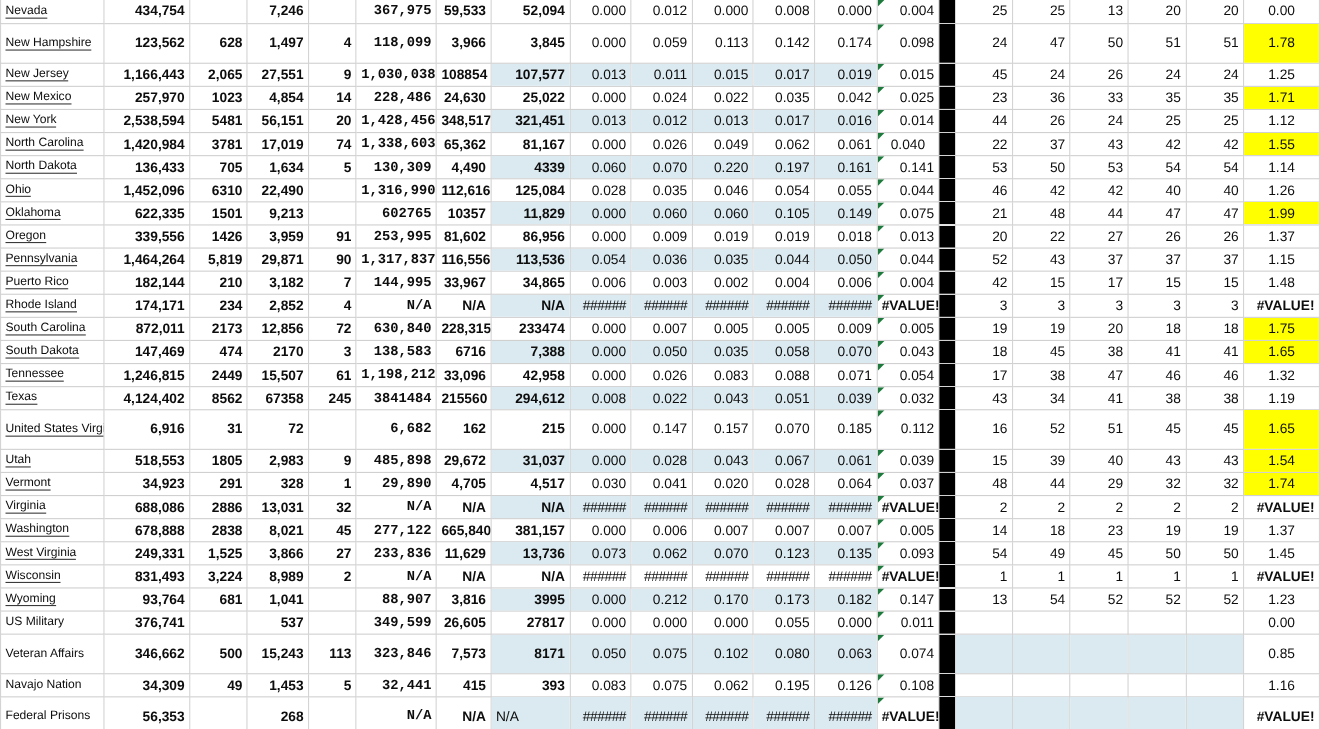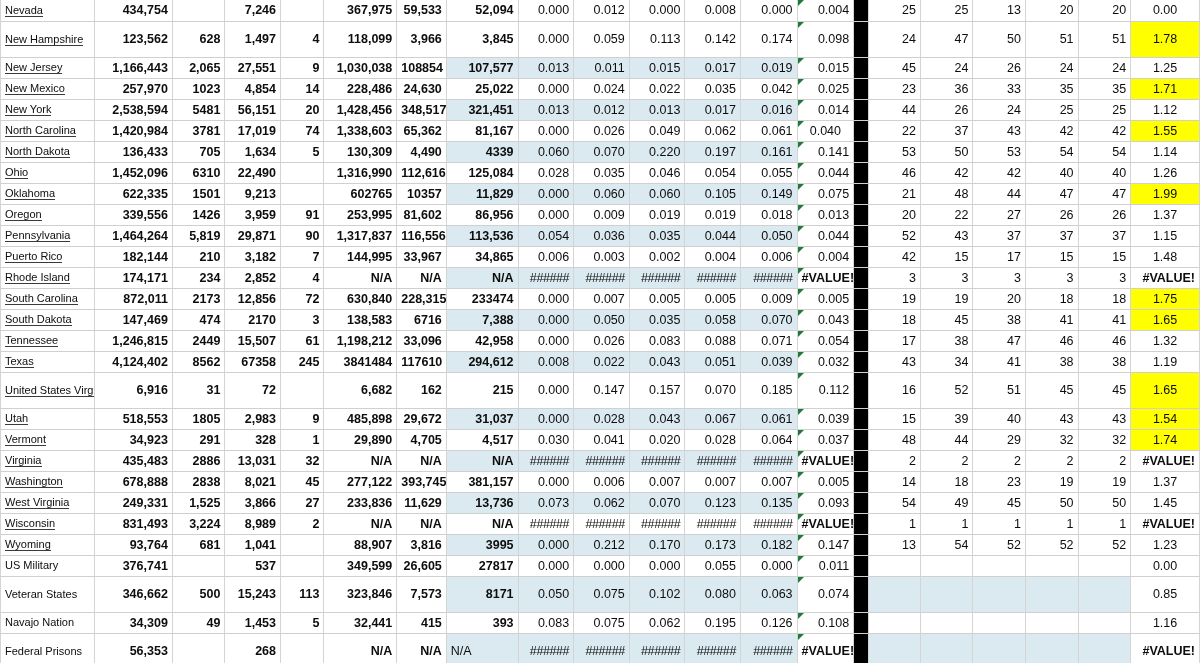--- a/index.html
+++ b/index.html
@@ -25,21 +25,21 @@
     height:21px;
     box-sizing:border-box;
     position:relative;
   }
   
   .c0{width:93px;}
   .c1{width:77px;margin-top:48px;}
   .c2{width:52px;}
   .c3{width:55px;}
   .c4{width:43px;}
-  .c5{width:72px;}
+  .c5{width:72px;font-family:Liberation Mono, monospace;}
   .c6{width:49px;}
   .c7{width:71px;}
   .c8{width:55px;}
   .c9{width:55px;}
   .c10{width:55px;}
   .c11{width:55px;}
   .c12{width:56px;}
   .c13{width:15px;}   
   .c14{width:51px;}
   .c15{width:52px;}
@@ -465,21 +465,21 @@
           <td class="rank c18"><span>46</span></td>
           <td class="ratio c19 center"><span>1.32</span></td>
         </tr>
         <tr>
           <td class="name c0"><span class="lbl">Texas</span></td>
           <td class="num c1"><span>4,124,402</span></td>
           <td class="num c2"><span>8562</span></td>
           <td class="num c3"><span>67358</span></td>
           <td class="num c4"><span>245</span></td>
           <td class="num c5"><span>3841484</span></td>
-          <td class="num c6"><span>117610</span></td>
+          <td class="num c6"><span>215560</span></td>
           <td class="num c7 band"><span>294,612</span></td>
           <td class="ratio c8 band"><span>0.008</span></td>
           <td class="ratio c9 band"><span>0.022</span></td>
           <td class="ratio c10 band"><span>0.043</span></td>
           <td class="ratio c11 band"><span>0.051</span></td>
           <td class="ratio c12 band"><span>0.039</span></td>
           <td class="ratio c13 cmt" style="width: 56px;"><span>0.032</span></td>
           <td class="divider" style="width: 15px;"></td>
           <td class="rank c14"><span>43</span></td>
           <td class="rank c15"><span>34</span></td>
@@ -552,21 +552,21 @@
           <td class="divider" style="width: 15px;"></td>
           <td class="rank c14"><span>48</span></td>
           <td class="rank c15"><span>44</span></td>
           <td class="rank c16"><span>29</span></td>
           <td class="rank c17"><span>32</span></td>
           <td class="rank c18"><span>32</span></td>
           <td class="ratio c19 center yellow"><span>1.74</span></td>
         </tr>
         <tr>
           <td class="name c0"><span class="lbl">Virginia</span></td>
-          <td class="num c1"><span>435,483</span></td>
+          <td class="num c1"><span>688,086</span></td>
           <td class="num c2"><span>2886</span></td>
           <td class="num c3"><span>13,031</span></td>
           <td class="num c4"><span>32</span></td>
           <td class="num c5"><span>N/A</span></td>
           <td class="num c6"><span>N/A</span></td>
           <td class="num c7 band"><span>N/A</span></td>
           <td class="hash c8 band"><span>######</span></td>
           <td class="hash c9 band"><span>######</span></td>
           <td class="hash c10 band"><span>######</span></td>
           <td class="hash c11 band"><span>######</span></td>
@@ -580,21 +580,21 @@
           <td class="rank c18"><span>2</span></td>
           <td class="verr c19 center"><span>#VALUE!</span></td>
         </tr>
         <tr>
           <td class="name c0"><span class="lbl">Washington</span></td>
           <td class="num c1"><span>678,888</span></td>
           <td class="num c2"><span>2838</span></td>
           <td class="num c3"><span>8,021</span></td>
           <td class="num c4"><span>45</span></td>
           <td class="num c5"><span>277,122</span></td>
-          <td class="num c6"><span>393,745</span></td>
+          <td class="num c6"><span>665,840</span></td>
           <td class="num c7"><span>381,157</span></td>
           <td class="ratio c8"><span>0.000</span></td>
           <td class="ratio c9"><span>0.006</span></td>
           <td class="ratio c10"><span>0.007</span></td>
           <td class="ratio c11"><span>0.007</span></td>
           <td class="ratio c12"><span>0.007</span></td>
           <td class="ratio c13 cmt" style="width: 56px;"><span>0.005</span></td>
           <td class="divider" style="width: 15px;"></td>
           <td class="rank c14"><span>14</span></td>
           <td class="rank c15"><span>18</span></td>
@@ -689,21 +689,21 @@
           <td class="ratio c13 cmt" style="width: 56px;"><span>0.011</span></td>
           <td class="divider" style="width: 15px;"></td>
           <td class="rank c14"><span></span></td>
           <td class="rank c15"><span></span></td>
           <td class="rank c16"><span></span></td>
           <td class="rank c17"><span></span></td>
           <td class="rank c18"><span></span></td>
           <td class="ratio c19 center"><span>0.00</span></td>
         </tr>
         <tr class="tall">
-          <td class="name c0 plain"><span class="lbl">Veteran States</span></td>
+          <td class="name c0 plain"><span class="lbl">Veteran Affairs</span></td>
           <td class="num c1"><span>346,662</span></td>
           <td class="num c2"><span>500</span></td>
           <td class="num c3"><span>15,243</span></td>
           <td class="num c4"><span>113</span></td>
           <td class="num c5"><span>323,846</span></td>
           <td class="num c6"><span>7,573</span></td>
           <td class="num c7 band"><span>8171</span></td>
           <td class="ratio c8 band"><span>0.050</span></td>
           <td class="ratio c9 band"><span>0.075</span></td>
           <td class="ratio c10 band"><span>0.102</span></td>

